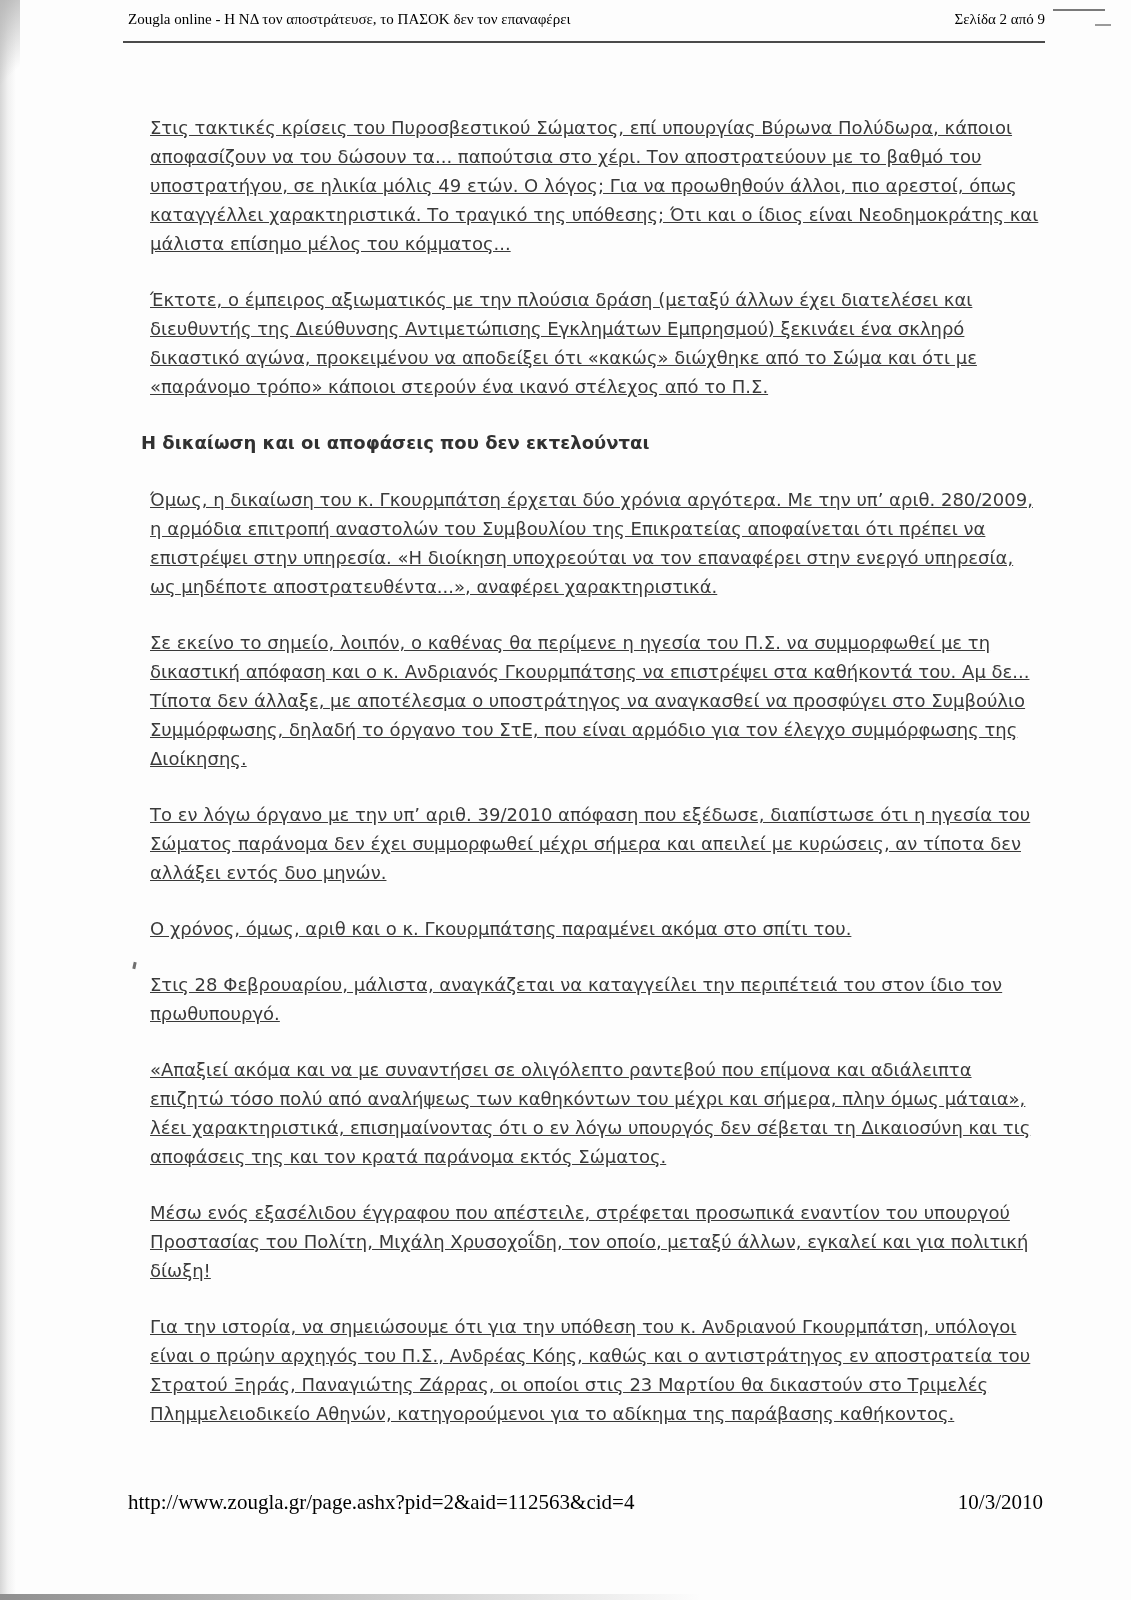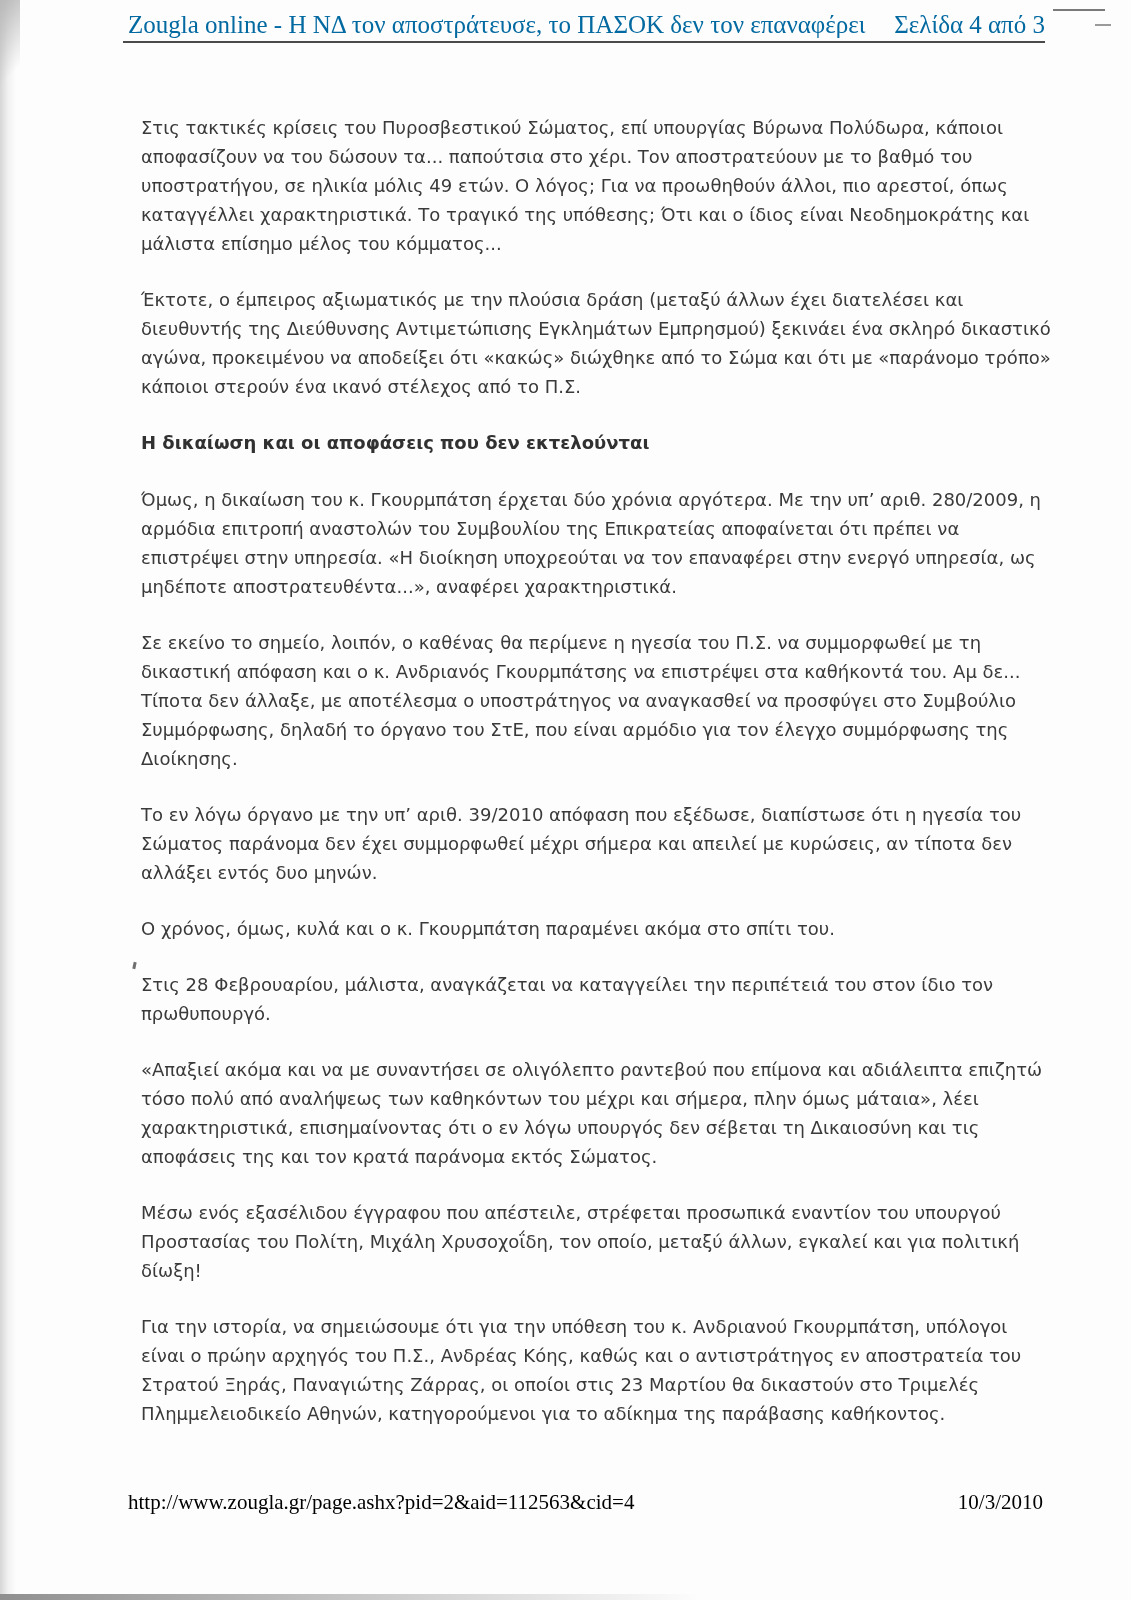--- a/index.html
+++ b/index.html
@@ -37,32 +37,32 @@
   }
   .artifact-speckle {
     position: absolute; left: 133px; top: 962px; width: 3px; height: 7px;
     background: #6f6f6f; transform: rotate(12deg);
   }
   
   .header {
     position: absolute; top: 11px; left: 128px; right: 86px;
     display: flex; justify-content: space-between; align-items: flex-end;
     font-family: "Liberation Serif", "DejaVu Serif", serif;
-    font-size: 25px; color: #0369a1; white-space: nowrap;
+    font-size: 15px; color: #000000; white-space: nowrap;
   }
   .header-rule {
     position: absolute; top: 41px; left: 123px; right: 86px;
     border-top: 2px solid #4a4a4a;
   }
   
   .body-text {
     position: absolute; top: 113px; left: 141px; width: 912px;
     font-size: 18px; line-height: 29px; text-align: left;
   }
-  .body-text p { margin: 0 0 27px; }
+  .body-text p { margin: 0 9px 27px; text-decoration: underline; }
   .body-text h2 {
     font-size: 18px; line-height: 29px; font-weight: bold;
     margin: 12px 0 28px; color: #313131;
   }
   
   .footer {
     position: absolute; left: 128px; right: 88px; top: 1490px;
     display: flex; justify-content: space-between; align-items: baseline;
     font-family: "Liberation Serif", "DejaVu Serif", serif;
     font-size: 21px; color: #000000; white-space: nowrap;
@@ -75,32 +75,32 @@
 
   <div class="scan-left"></div>
   <div class="scan-corner"></div>
   <div class="scan-bottom"></div>
   <div class="artifact-dash-top"></div>
   <div class="artifact-dash-right"></div>
   <div class="artifact-speckle"></div>
 
   <div class="header">
     <span class="header-title">Zougla online - Η ΝΔ τον αποστράτευσε, το ΠΑΣΟΚ δεν τον επαναφέρει</span>
-    <span class="header-page">Σελίδα 4 από 3</span>
+    <span class="header-page">Σελίδα 2 από 9</span>
   </div>
   <div class="header-rule"></div>
 
   <div class="body-text">
     <p>Στις τακτικές κρίσεις του Πυροσβεστικού Σώματος, επί υπουργίας Βύρωνα Πολύδωρα, κάποιοι αποφασίζουν να του δώσουν τα... παπούτσια στο χέρι. Τον αποστρατεύουν με το βαθμό του υποστρατήγου, σε ηλικία μόλις 49 ετών. Ο λόγος; Για να προωθηθούν άλλοι, πιο αρεστοί, όπως καταγγέλλει χαρακτηριστικά. Το τραγικό της υπόθεσης; Ότι και ο ίδιος είναι Νεοδημοκράτης και μάλιστα επίσημο μέλος του κόμματος...</p>
     <p>Έκτοτε, ο έμπειρος αξιωματικός με την πλούσια δράση (μεταξύ άλλων έχει διατελέσει και διευθυντής της Διεύθυνσης Αντιμετώπισης Εγκλημάτων Εμπρησμού) ξεκινάει ένα σκληρό δικαστικό αγώνα, προκειμένου να αποδείξει ότι «κακώς» διώχθηκε από το Σώμα και ότι με «παράνομο τρόπο» κάποιοι στερούν ένα ικανό στέλεχος από το Π.Σ.</p>
     <h2>Η δικαίωση και οι αποφάσεις που δεν εκτελούνται</h2>
     <p>Όμως, η δικαίωση του κ. Γκουρμπάτση έρχεται δύο χρόνια αργότερα. Με την υπ’ αριθ. 280/2009, η αρμόδια επιτροπή αναστολών του Συμβουλίου της Επικρατείας αποφαίνεται ότι πρέπει να επιστρέψει στην υπηρεσία. «Η διοίκηση υποχρεούται να τον επαναφέρει στην ενεργό υπηρεσία, ως μηδέποτε αποστρατευθέντα...», αναφέρει χαρακτηριστικά.</p>
     <p>Σε εκείνο το σημείο, λοιπόν, ο καθένας θα περίμενε η ηγεσία του Π.Σ. να συμμορφωθεί με τη δικαστική απόφαση και ο κ. Ανδριανός Γκουρμπάτσης να επιστρέψει στα καθήκοντά του. Αμ δε... Τίποτα δεν άλλαξε, με αποτέλεσμα ο υποστράτηγος να αναγκασθεί να προσφύγει στο Συμβούλιο Συμμόρφωσης, δηλαδή το όργανο του ΣτΕ, που είναι αρμόδιο για τον έλεγχο συμμόρφωσης της Διοίκησης.</p>
     <p>Το εν λόγω όργανο με την υπ’ αριθ. 39/2010 απόφαση που εξέδωσε, διαπίστωσε ότι η ηγεσία του Σώματος παράνομα δεν έχει συμμορφωθεί μέχρι σήμερα και απειλεί με κυρώσεις, αν τίποτα δεν αλλάξει εντός δυο μηνών.</p>
-    <p>Ο χρόνος, όμως, κυλά και ο κ. Γκουρμπάτση παραμένει ακόμα στο σπίτι του.</p>
+    <p>Ο χρόνος, όμως, αριθ και ο κ. Γκουρμπάτσης παραμένει ακόμα στο σπίτι του.</p>
     <p>Στις 28 Φεβρουαρίου, μάλιστα, αναγκάζεται να καταγγείλει την περιπέτειά του στον ίδιο τον πρωθυπουργό.</p>
     <p>«Απαξιεί ακόμα και να με συναντήσει σε ολιγόλεπτο ραντεβού που επίμονα και αδιάλειπτα επιζητώ τόσο πολύ από αναλήψεως των καθηκόντων του μέχρι και σήμερα, πλην όμως μάταια», λέει χαρακτηριστικά, επισημαίνοντας ότι ο εν λόγω υπουργός δεν σέβεται τη Δικαιοσύνη και τις αποφάσεις της και τον κρατά παράνομα εκτός Σώματος.</p>
     <p>Μέσω ενός εξασέλιδου έγγραφου που απέστειλε, στρέφεται προσωπικά εναντίον του υπουργού Προστασίας του Πολίτη, Μιχάλη Χρυσοχοΐδη, τον οποίο, μεταξύ άλλων, εγκαλεί και για πολιτική δίωξη!</p>
     <p>Για την ιστορία, να σημειώσουμε ότι για την υπόθεση του κ. Ανδριανού Γκουρμπάτση, υπόλογοι είναι ο πρώην αρχηγός του Π.Σ., Ανδρέας Κόης, καθώς και ο αντιστράτηγος εν αποστρατεία του Στρατού Ξηράς, Παναγιώτης Ζάρρας, οι οποίοι στις 23 Μαρτίου θα δικαστούν στο Τριμελές Πλημμελειοδικείο Αθηνών, κατηγορούμενοι για το αδίκημα της παράβασης καθήκοντος.</p>
   </div>
 
   <div class="footer">
     <span class="footer-url">http://www.zougla.gr/page.ashx?pid=2&amp;aid=112563&amp;cid=4</span>
     <span class="footer-date">10/3/2010</span>
   </div>

